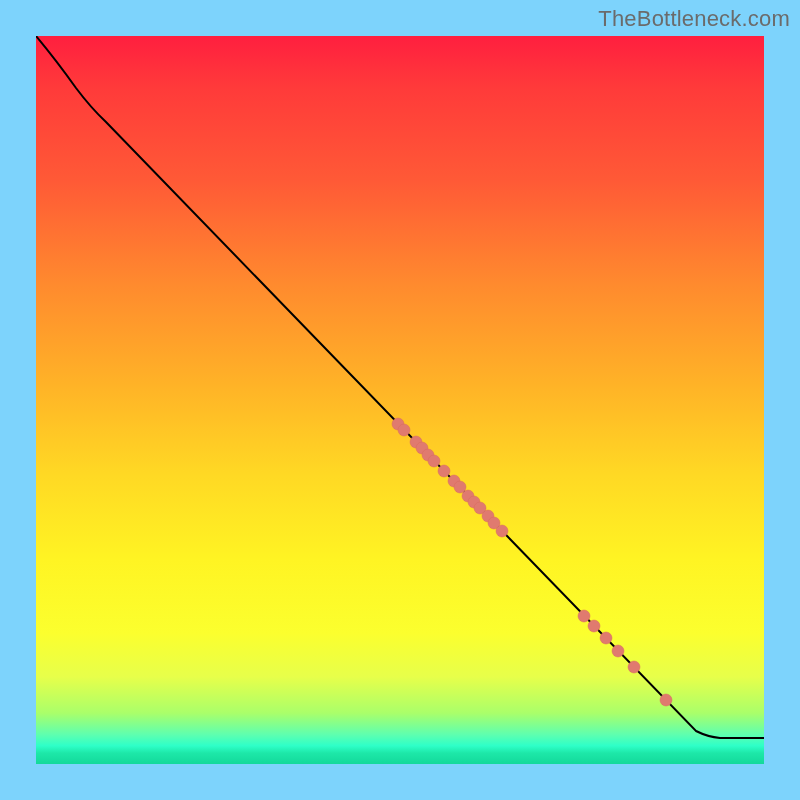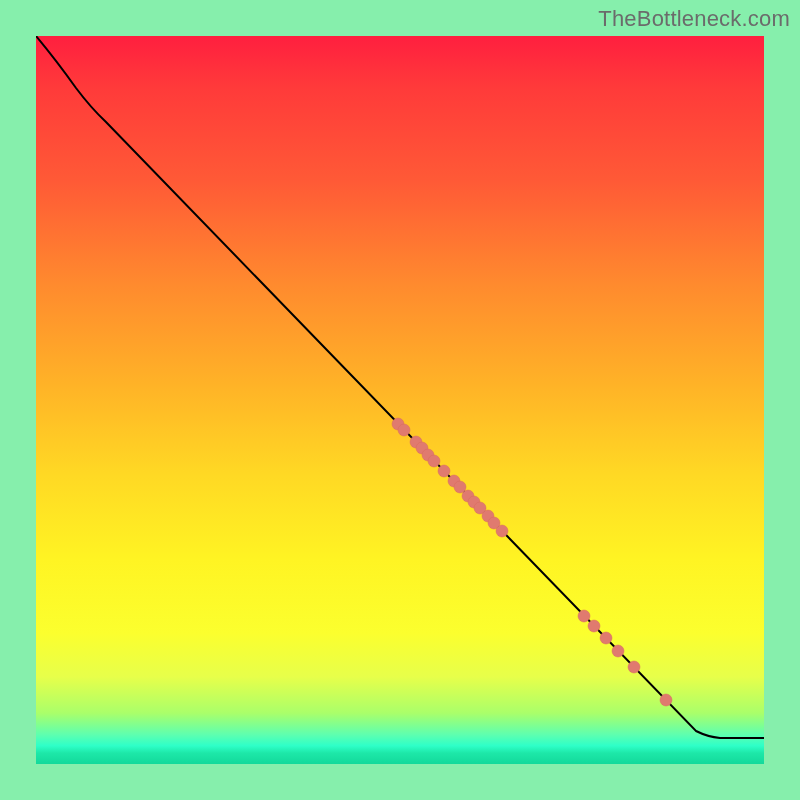--- a/index.html
+++ b/index.html
@@ -2,21 +2,21 @@
 <html><head>
 <meta charset="utf-8">
 <style>
   * { margin: 0; padding: 0; box-sizing: border-box; }
   html, body { width: 800px; height: 800px; overflow: hidden; }
   body { background: #000; font-family: Arial, sans-serif; }
   .frame {
     position: absolute;
     left: 0; top: 0;
     width: 800px; height: 800px;
-    background: #86efac;
+    background: #7dd3fc;
   }
   .plot-area {
     position: absolute;
     left: 36px; top: 36px;
     width: 728px; height: 728px;
     
     background: linear-gradient(to bottom,
       #ff1f3f 0%,
       #ff3a3a 7%,
       #ff5a36 20%,

